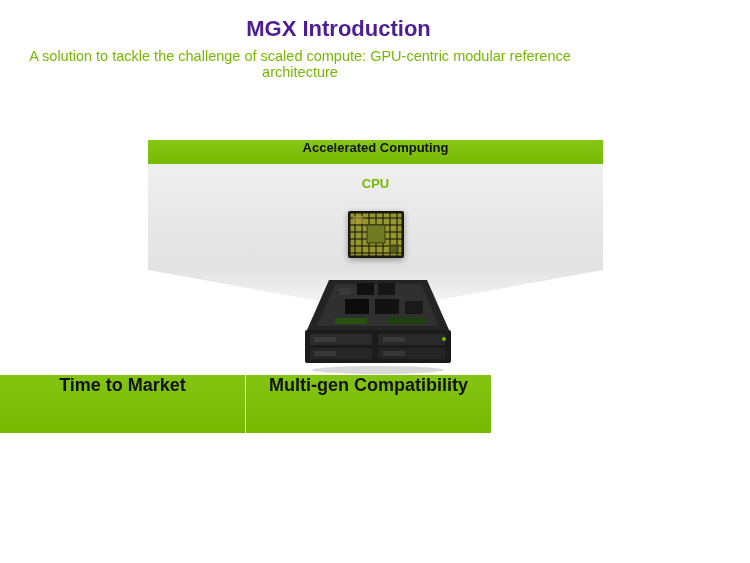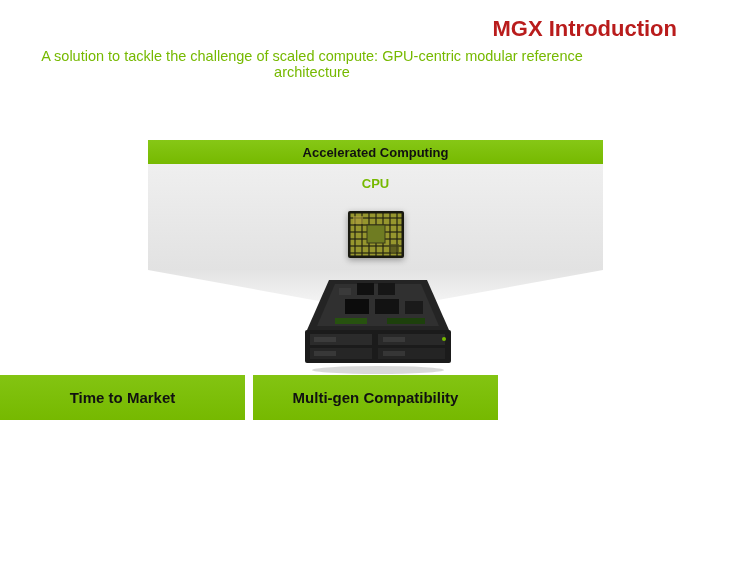--- a/index.html
+++ b/index.html
@@ -7,31 +7,31 @@
     width: 750px; height: 563px;
     background: #ffffff;
     font-family: "Liberation Sans", sans-serif;
     position: relative;
     overflow: hidden;
   }
   .slide { position: relative; width: 750px; height: 563px; }
 
   .title {
     position: absolute; top: 16px; left: 0; width: 677px;
-    text-align: right; font-size: 22px; font-weight: bold; color: #b91c1c;
+    text-align: center; font-size: 22px; font-weight: bold; color: #4c1d95;
   }
   .subtitle {
     position: absolute; top: 48px; left: 0; width: 600px;
-    text-align: center; font-size: 14.5px; color: #76b900; margin-left: 12px;
+    text-align: center; font-size: 14.5px; color: #76b900;
   }
 
   .acc-banner {
     position: absolute; left: 148px; top: 140px; width: 455px; height: 24px;
     background: linear-gradient(#86c716, #76b900);
-    display: flex; align-items: center; justify-content: center;
+    display: flex; justify-content: center;
     font-size: 13px; font-weight: 600; color: #111;
   }
   .components-panel {
     position: absolute; left: 148px; top: 164px; width: 455px; height: 106px;
     background: linear-gradient(#efefef, #e2e2e2);
     display: flex; justify-content: space-around; align-items: flex-start;
     padding-top: 12px; box-sizing: border-box;
   }
   .component-col { display: flex; flex-direction: column; align-items: center; gap: 20px; }
   .component-label { font-size: 13px; font-weight: bold; color: #76b900; }
@@ -41,27 +41,27 @@
     position: absolute; left: 148px; top: 270px; width: 455px; height: 38px;
     background: linear-gradient(#e3e3e3, #f7f7f7);
     clip-path: polygon(0 0, 100% 0, 54% 100%, 46% 100%);
   }
 
   .server {
     position: absolute; left: 305px; top: 276px; width: 146px; height: 100px;
   }
 
   .benefit-bar {
-    position: absolute; top: 375px; height: 45px;
+    position: absolute; top: 375px; height: 58px;
     background: linear-gradient(#83c412, #76b900);
-    display: flex; align-items: center; justify-content: center;
-    font-size: 15px; font-weight: 600; color: #111;
+    display: flex; align-items: flex-start; justify-content: center;
+    font-size: 18px; font-weight: 600; color: #111;
   }
   .bar-1 { left: 0; width: 245px; }
-  .bar-2 { left: 253px; width: 245px; }
+  .bar-2 { left: 246px; width: 245px; }
   .bar-3 { left: 505px; width: 245px; }
 
   .footer {
     position: absolute; left: 0; top: 500px; width: 750px; height: 63px;
     background: linear-gradient(90deg,
       #1e1e1e 0%, #15272e 12%, #0d3345 22%, #0d4155 48%,
       #0f4a44 62%, #1f5c22 76%, #3f7d00 88%, #76b900 100%);
     overflow: hidden;
   }
   .footer-year {

